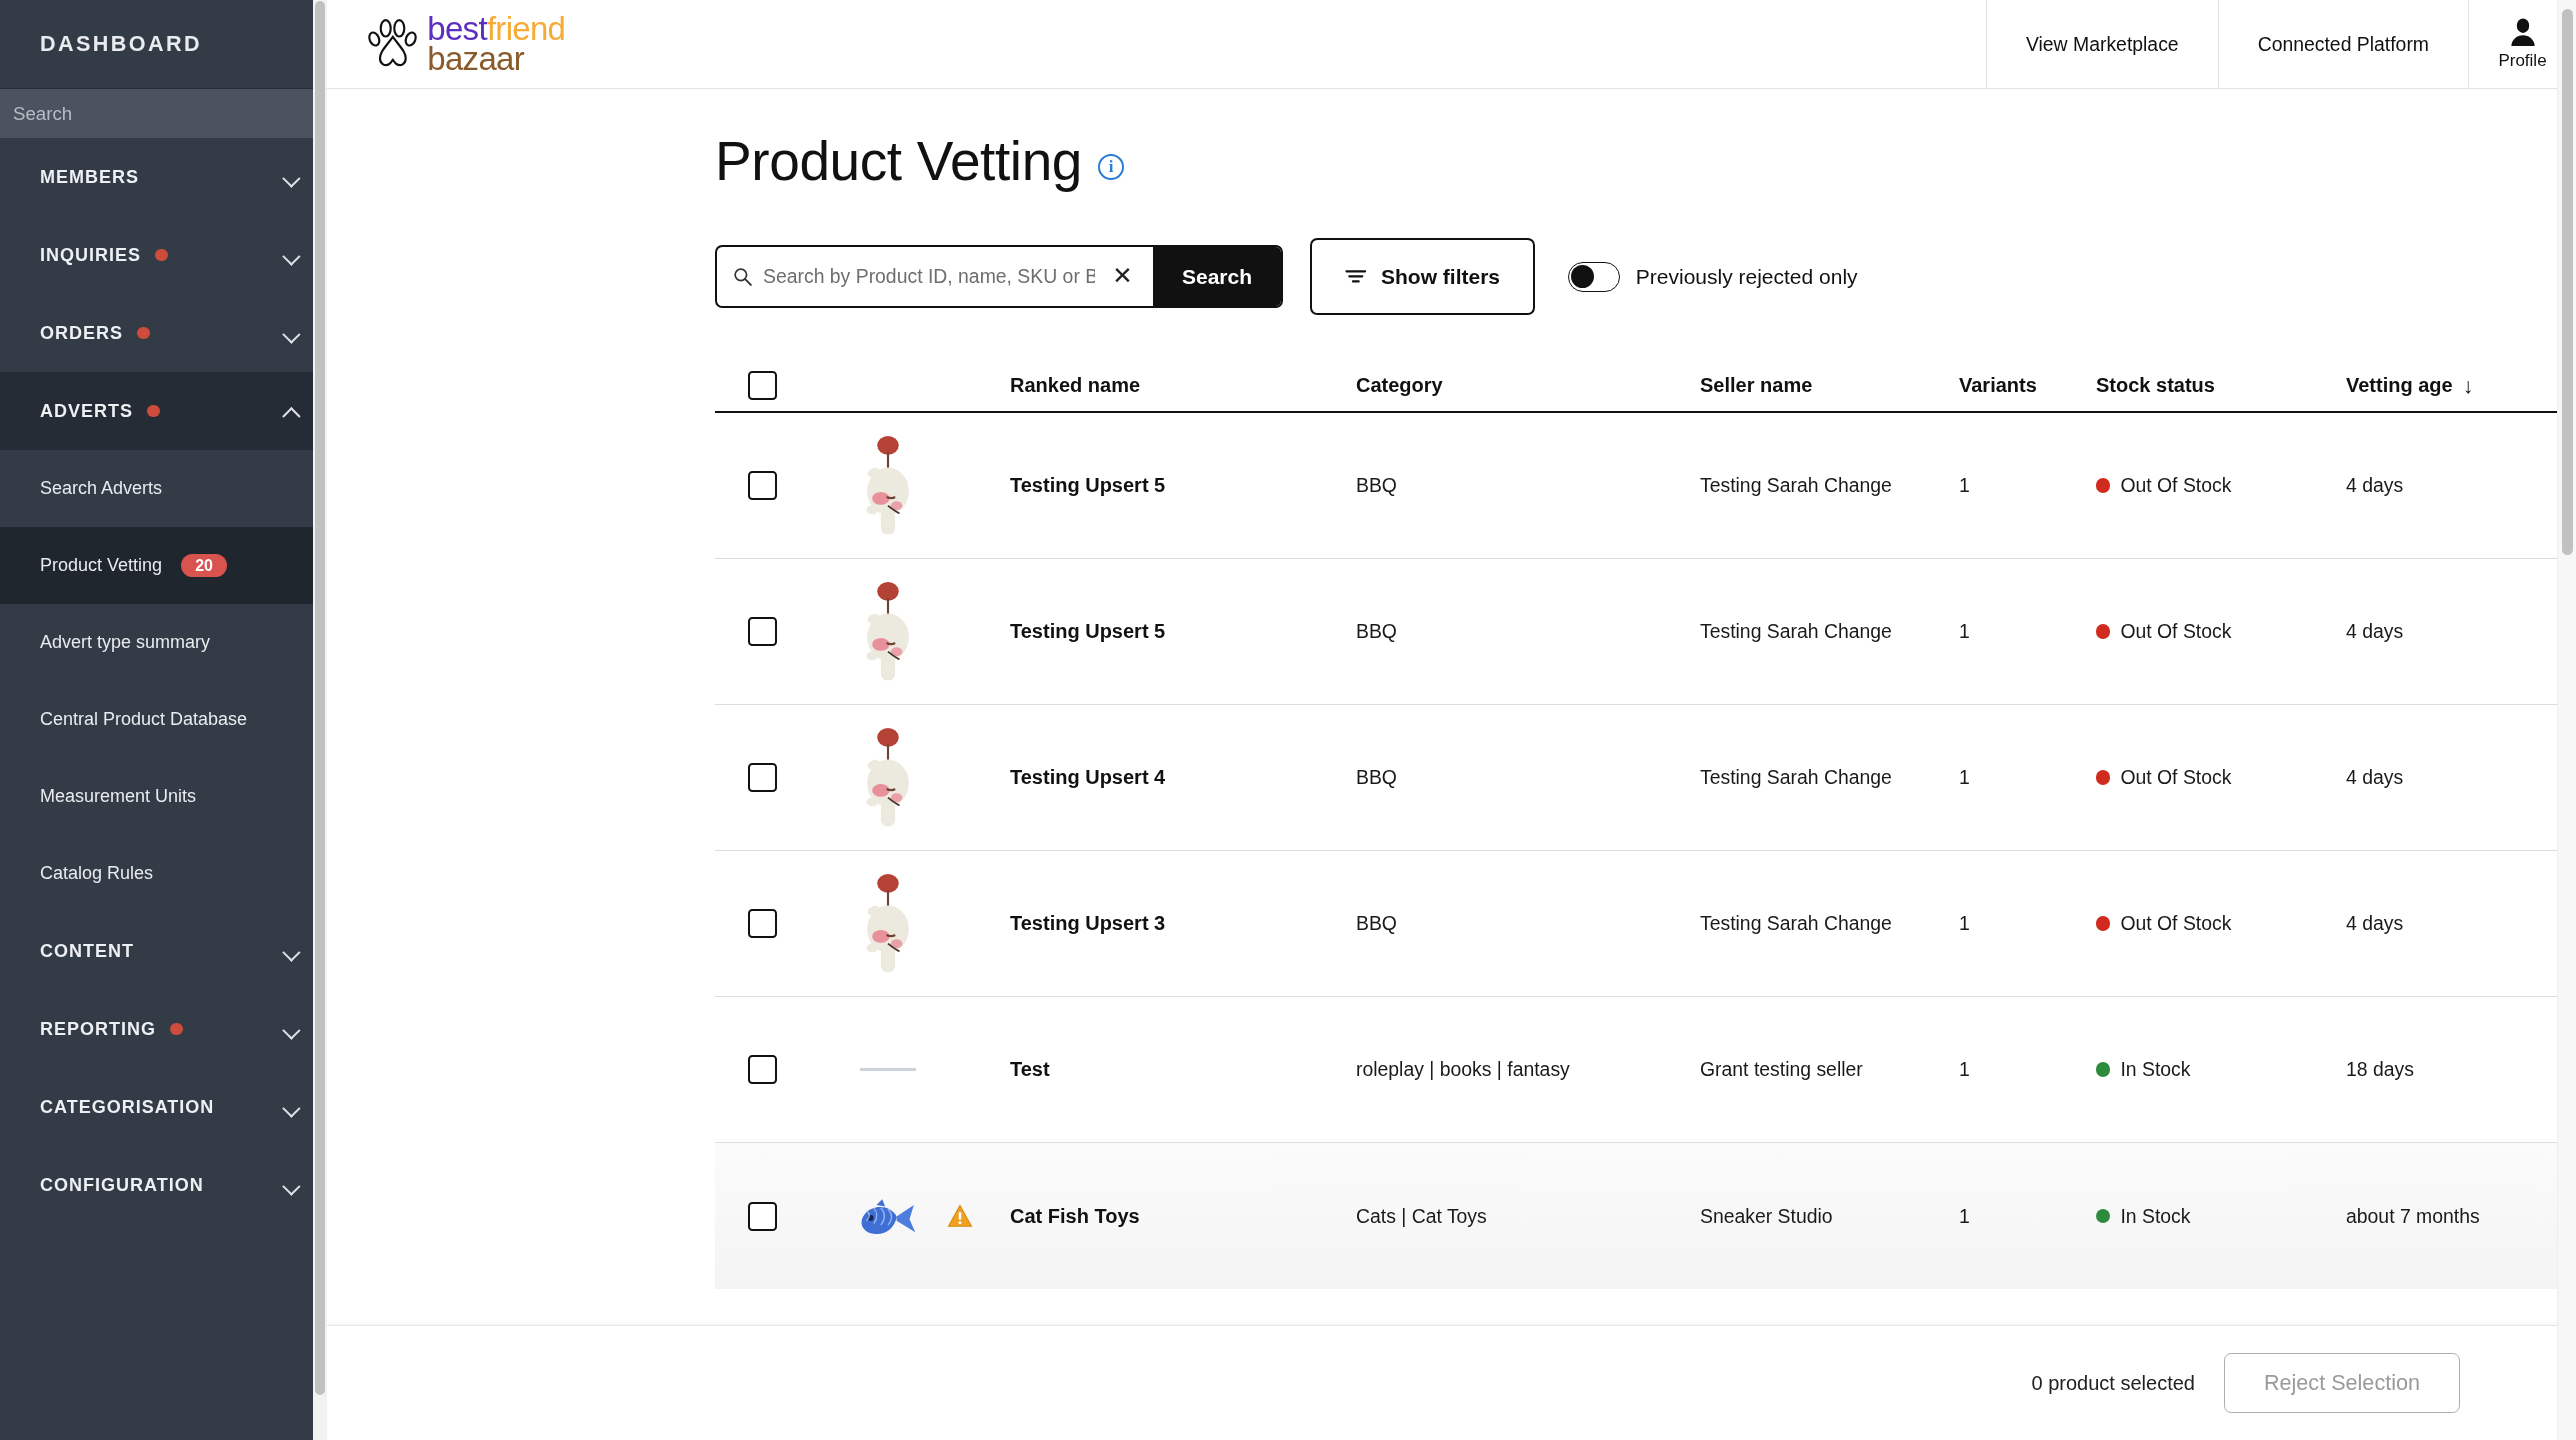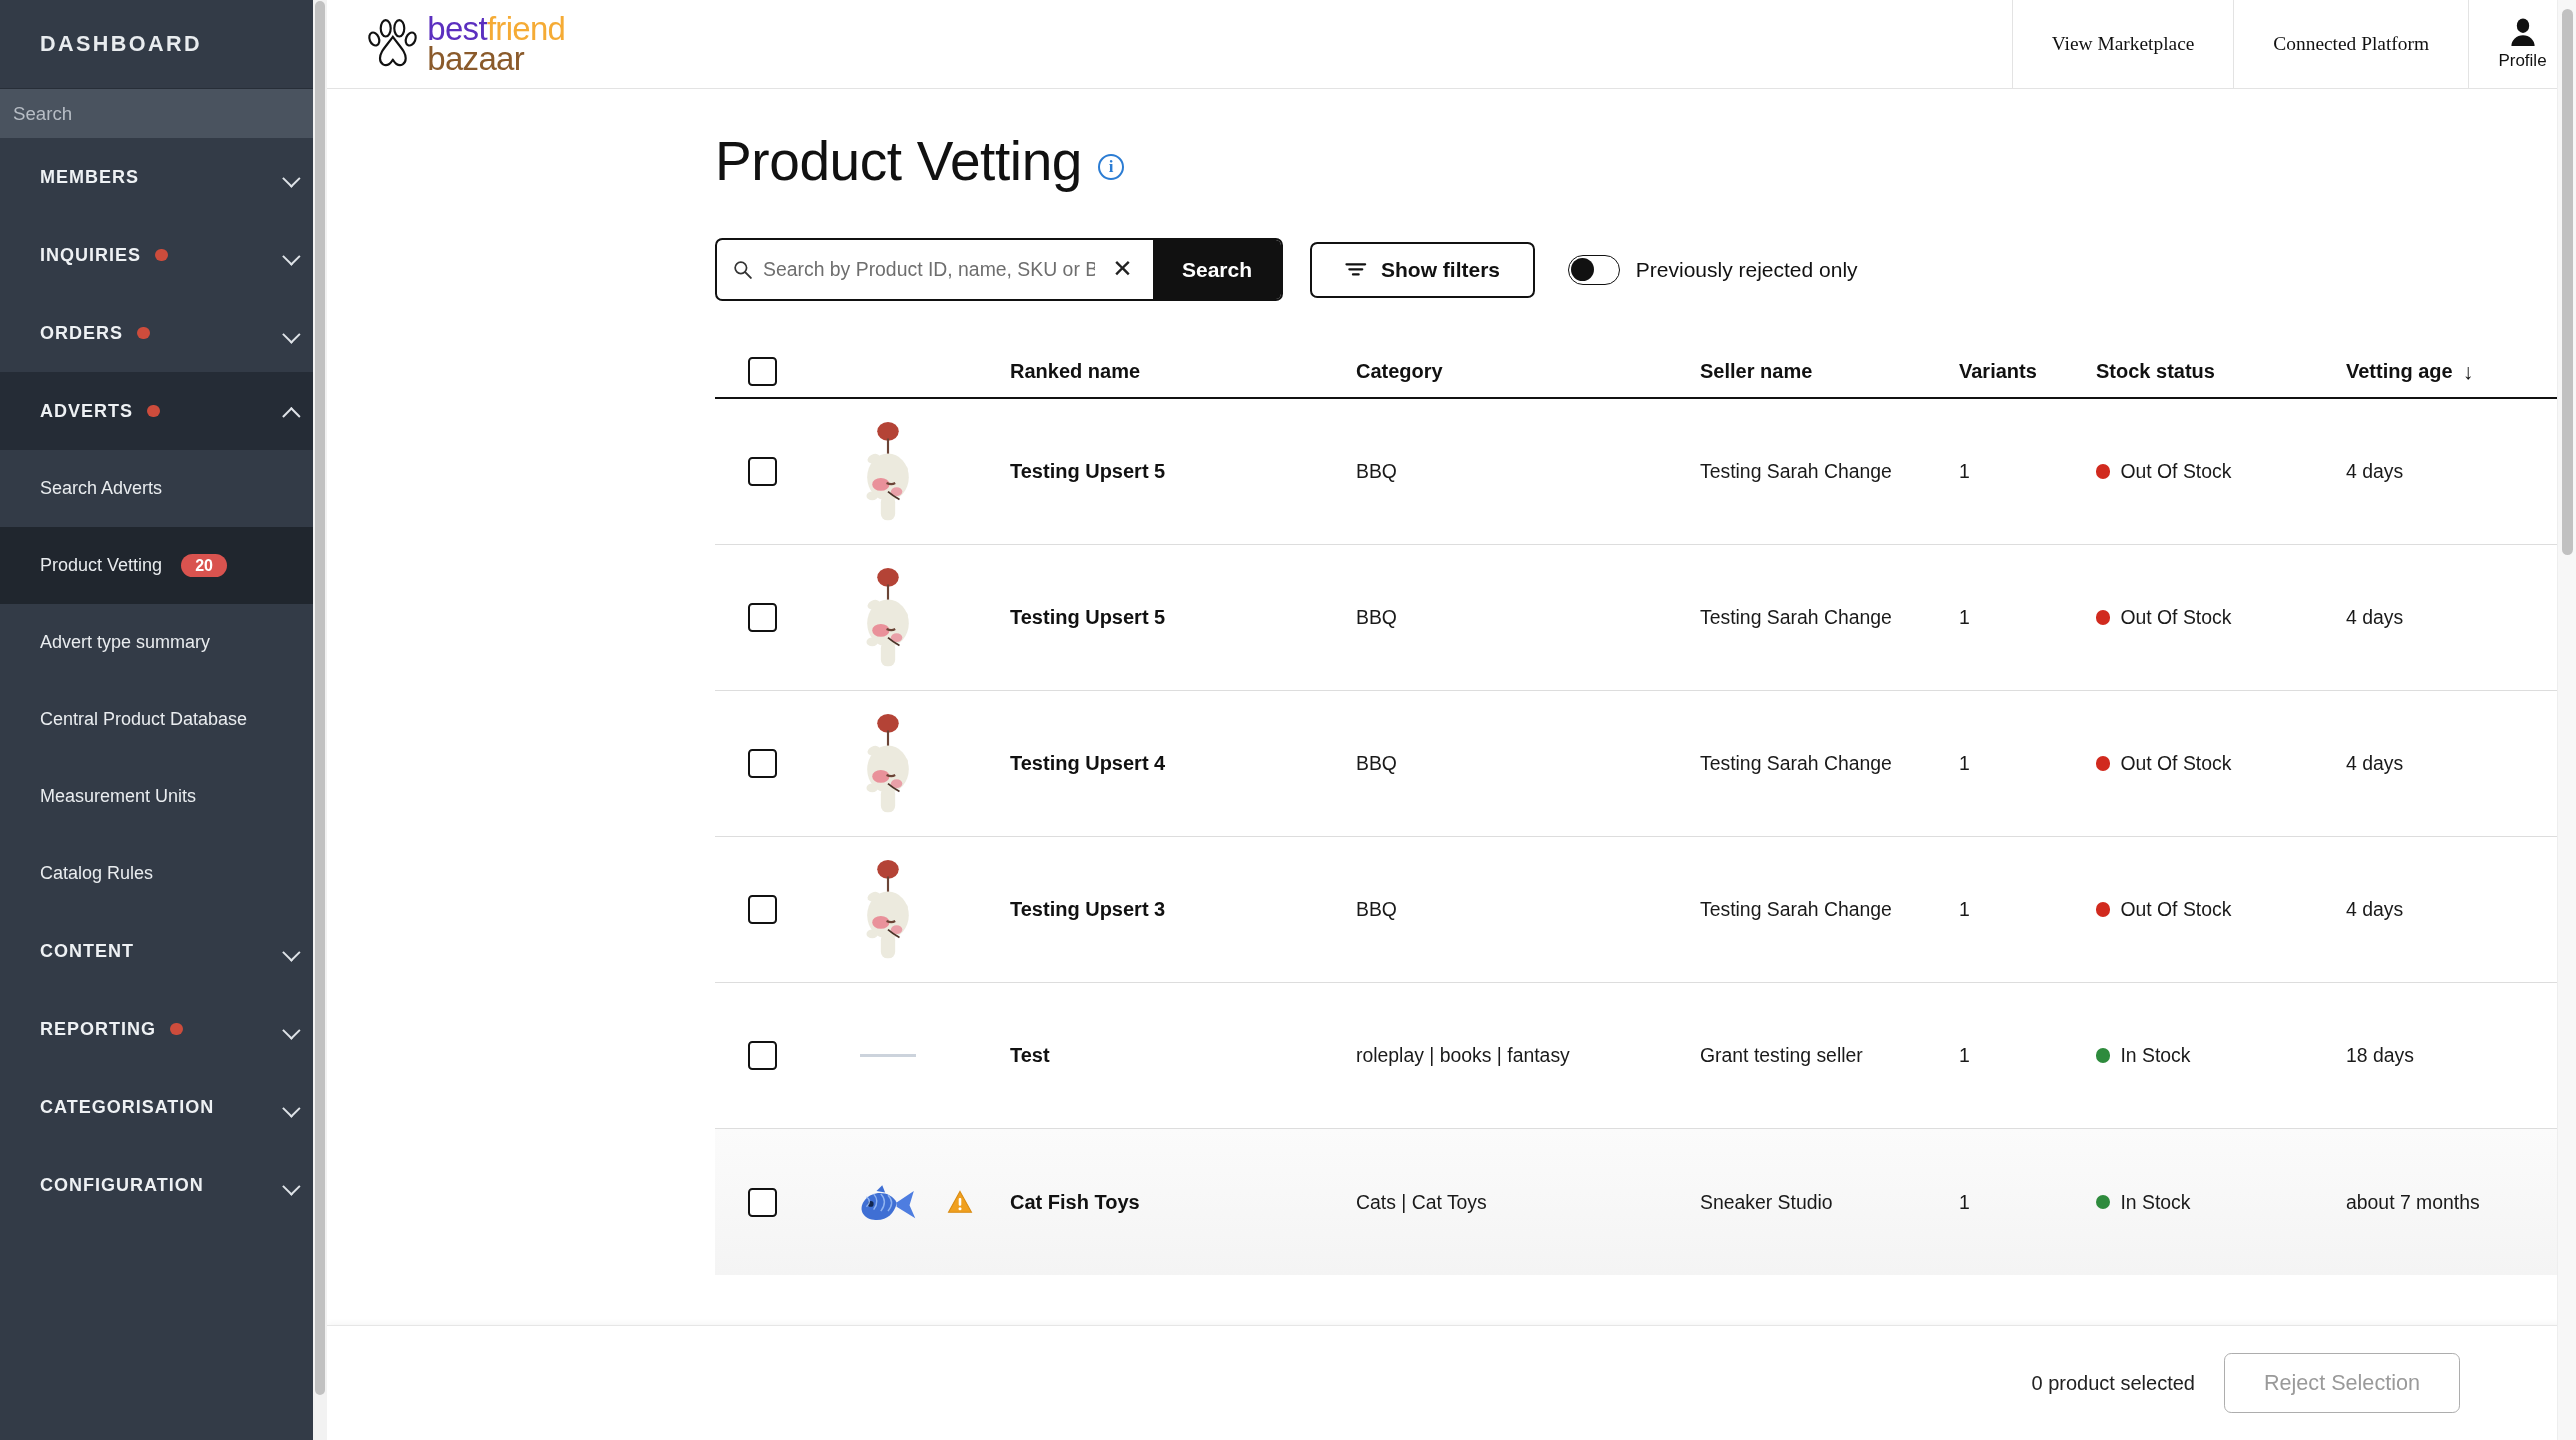--- a/index.html
+++ b/index.html
@@ -118,21 +118,20 @@
   .wm-friend { color: #f5ab35; }
   .wm-line2 { font-size: 33px; color: #8a5a2b; letter-spacing: -0.7px; }
 
   .topnav { margin-left: auto; display: flex; align-items: stretch; }
   .topnav-item {
     display: flex; align-items: center; justify-content: center;
     padding: 12px 39px;
     border-left: 0.7px solid #e3e3e3;
     font-size: 19.4px; color: #111; cursor: pointer;
     white-space: nowrap;
-    font-family: Liberation Serif, serif;
   }
   .topnav-profile {
     display: flex; flex-direction: column; align-items: center; justify-content: center;
     padding: 0 29px; min-width: 108px;
     border-left: 0.7px solid #e3e3e3; cursor: pointer;
   }
   .profile-label { font-size: 17px; color: #111; margin-top: 2.9px; }
 
   .content { padding: 40px 0 0 388px; }
   .content-inner { padding-right: 86px; }
@@ -167,21 +166,21 @@
   .clear-x {
     font-size: 24.4px; color: #222; cursor: pointer; padding: 0 7.2px; line-height: 1;
   }
   .search-btn {
     background: #111; color: #fff; border: 0;
     font-size: 21px; font-weight: 700;
     padding: 0 29px; cursor: pointer;
     font-family: "Liberation Sans", sans-serif;
   }
   .filter-btn {
-    height: 56px; display: flex; align-items: center; justify-content: center; gap: 14.4px;
+    height: 77px; display: flex; align-items: center; justify-content: center; gap: 14.4px;
     border: 2.2px solid #111; border-radius: 7.2px;
     padding: 4px 33px; background: #fff; cursor: pointer;
     font-size: 21px; font-weight: 700; color: #111;
     font-family: "Liberation Sans", sans-serif;
   }
   .filter-icon { width: 21.6px; height: 18.7px; }
 
   .toggle-wrap { display: flex; align-items: center; gap: 16px; margin-left: 5.8px; }
   .toggle {
     width: 52px; height: 30px; border-radius: 718px;

